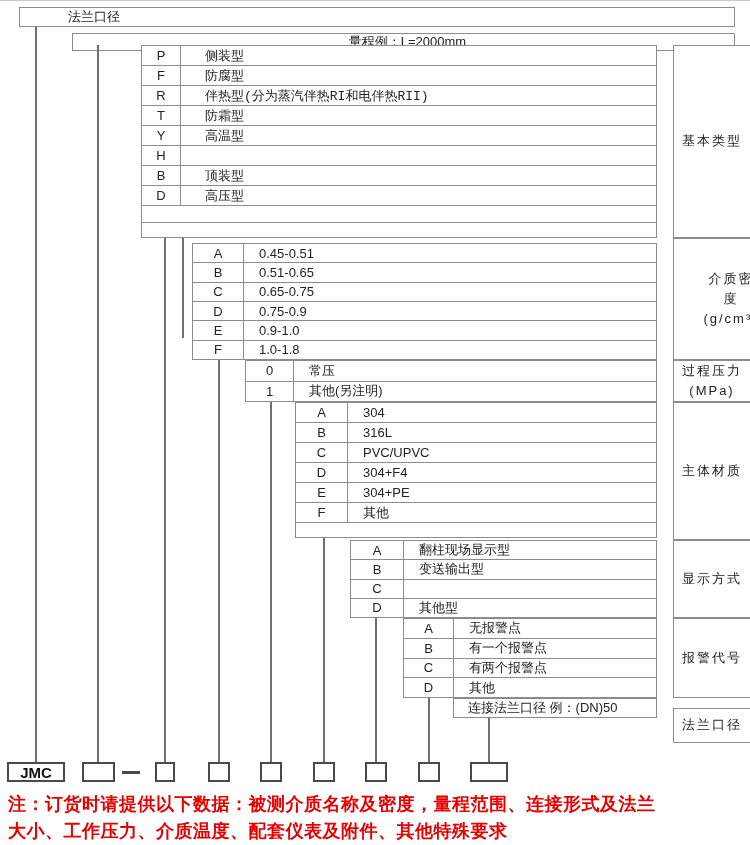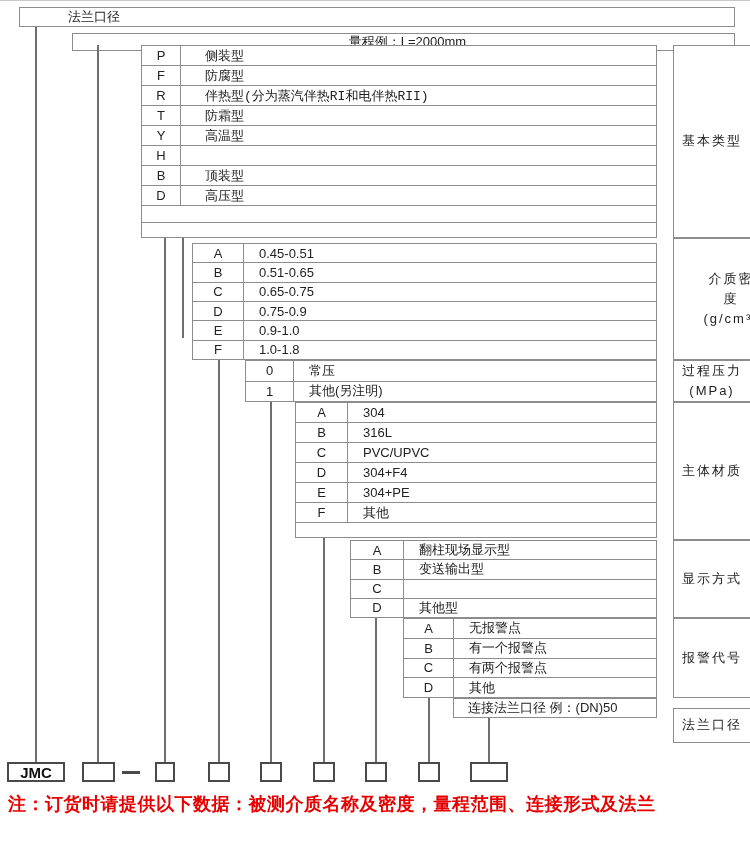--- a/index.html
+++ b/index.html
@@ -234,14 +234,15 @@
   <div class="bb" style="left:155px;width:20px;"></div>
   <div class="bb" style="left:208px;width:22px;"></div>
   <div class="bb" style="left:260px;width:22px;"></div>
   <div class="bb" style="left:313px;width:22px;"></div>
   <div class="bb" style="left:365px;width:22px;"></div>
   <div class="bb" style="left:418px;width:22px;"></div>
   <div class="bb" style="left:470px;width:38px;"></div>
 
   <div class="note" style="top:791px;">
     <div>注：订货时请提供以下数据：被测介质名称及密度，量程范围、连接形式及法兰</div>
+    <div>大小、工作压力、介质温度、配套仪表及附件、其他特殊要求</div>
   </div>
 </div>
 
 </body></html>

